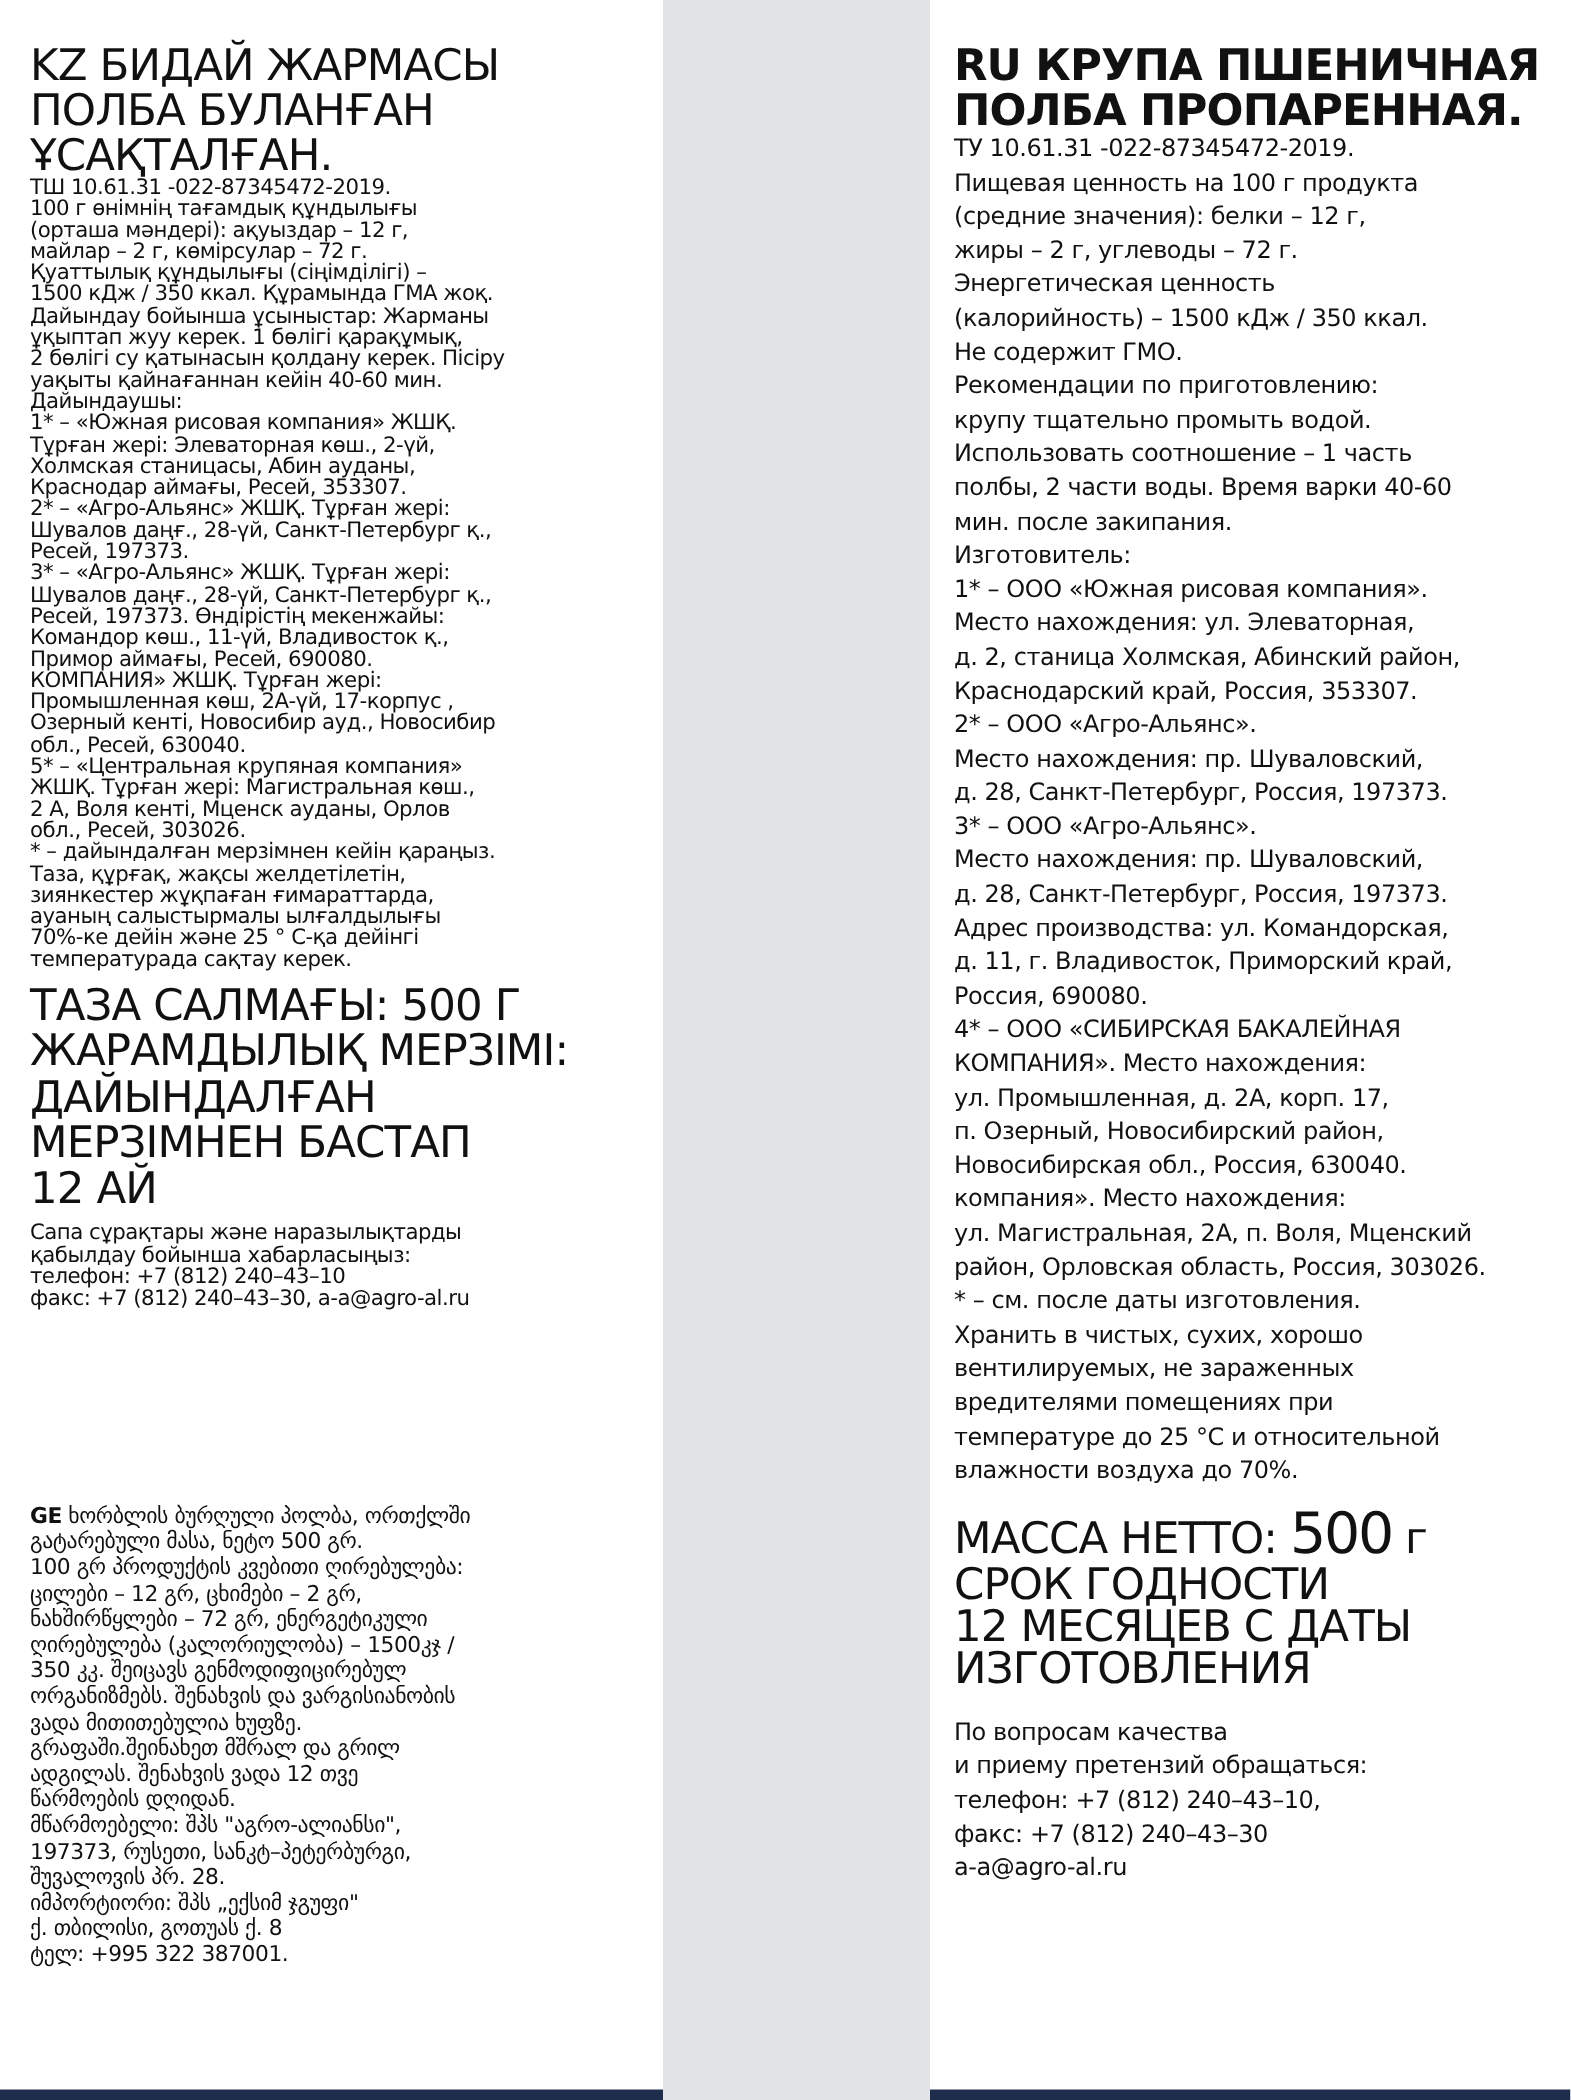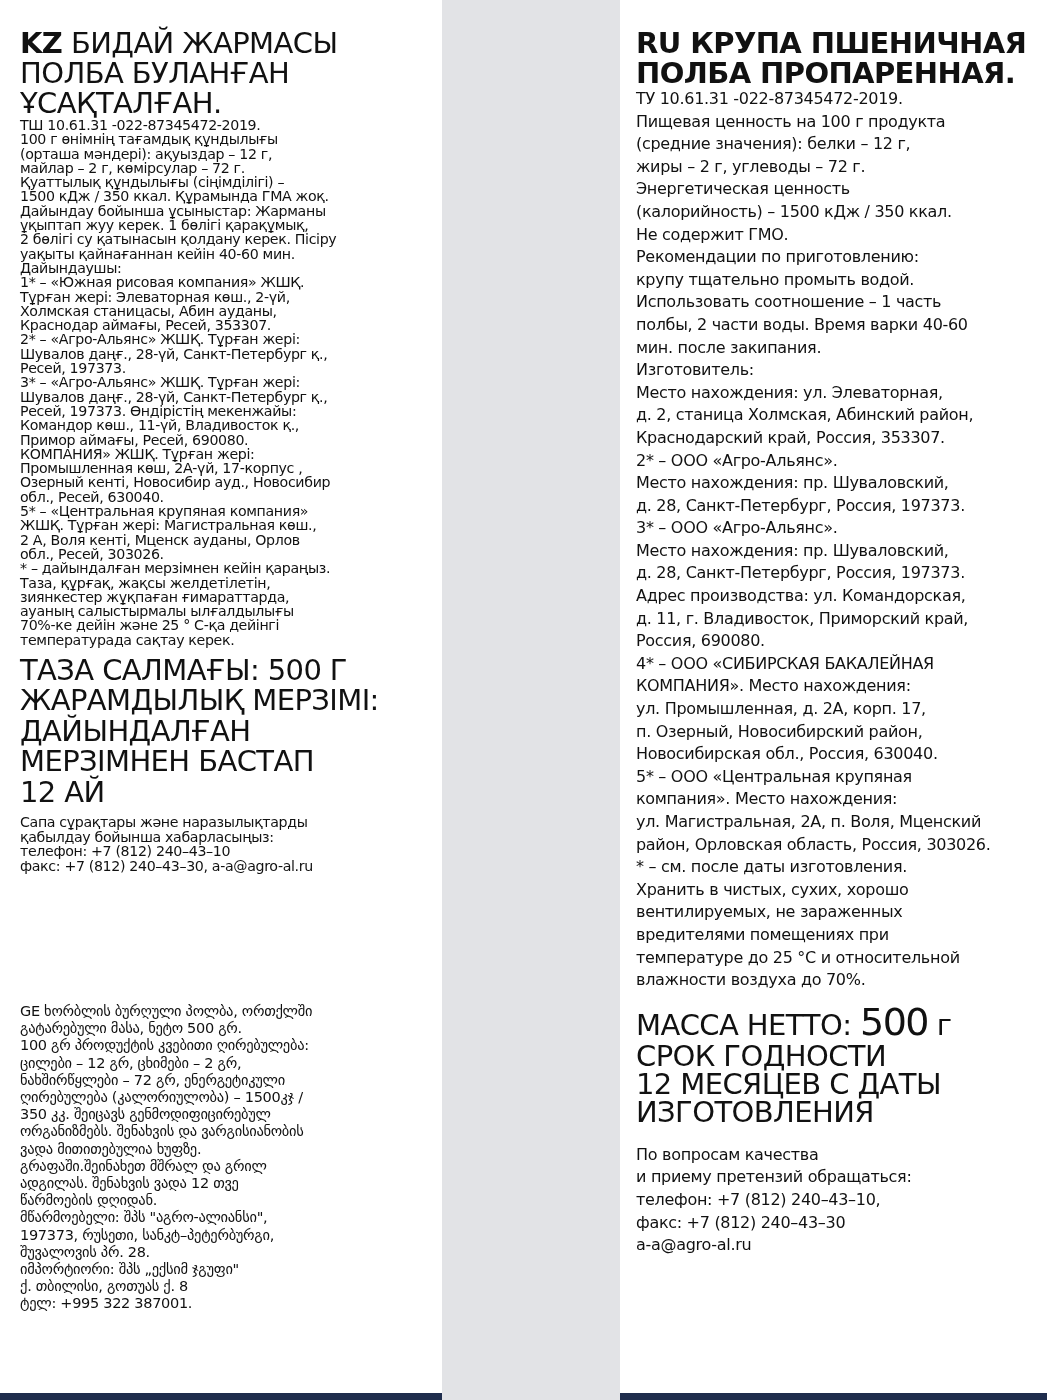--- a/index.html
+++ b/index.html
@@ -8,28 +8,28 @@
 
     .col-left { position: absolute; left: 0; top: 0; width: 442px; height: 1400px; background: #fff; }
     .strip-mid { position: absolute; left: 442px; top: 0; width: 178px; height: 1400px; background: #e2e3e6; }
     .col-right { position: absolute; left: 620px; top: 0; width: 427px; height: 1400px; background: #fff; }
     .band-left { position: absolute; left: 0; top: 1393px; width: 442px; height: 7px; background: #1f2d4d; }
     .band-right { position: absolute; left: 620px; top: 1393px; width: 427px; height: 7px; background: #1f2d4d; }
 
     
     .kz { position: absolute; left: 20px; top: 28px; width: 415px; }
     .kz .title { font-size: 29px; line-height: 30px; letter-spacing: -0.6px; font-weight: normal; }
-    .kz .title b { font-weight: bold; }
+    .kz .title b { font-weight: normal; }
     .kz .body { font-size: 14.2px; line-height: 14.3px; letter-spacing: -0.35px; margin-top: 0; }
     .kz .body p { margin: 0; }
     .kz .big { font-size: 29px; line-height: 30.5px; letter-spacing: -0.6px; margin-top: 8px; }
     .kz .contact { font-size: 14.2px; line-height: 14.5px; letter-spacing: -0.35px; margin-top: 8px; }
 
     .ge { position: absolute; left: 20px; top: 1003px; width: 415px; font-size: 14.5px; line-height: 17.2px; letter-spacing: -0.3px; }
-    .ge b { font-weight: normal; text-align: center; }
+    .ge b { font-weight: bold; text-align: center; }
 
     
     .ru { position: absolute; left: 636px; top: 28px; width: 405px; }
     .ru .title { font-size: 29px; line-height: 30px; letter-spacing: -0.6px; }
     .ru .title b { font-weight: bold; }
     .ru .body { font-size: 16px; line-height: 22.6px; letter-spacing: -0.3px; margin-top: 0px; }
     .ru .body p { margin: 0; }
     .ru .big { margin-top: 10px; font-size: 29px; line-height: 28px; letter-spacing: -0.6px; }
     .ru .big .huge { font-size: 38px; line-height: 40px; letter-spacing: -1.5px; }
     .ru .contact { margin-top: 18px; font-size: 16px; line-height: 22.6px; letter-spacing: -0.3px; }
@@ -129,38 +129,38 @@
       <p>жиры – 2 г, углеводы – 72 г.</p>
       <p>Энергетическая ценность</p>
       <p>(калорийность) – 1500 кДж / 350 ккал.</p>
       <p>Не содержит ГМО.</p>
       <p>Рекомендации по приготовлению:</p>
       <p>крупу тщательно промыть водой.</p>
       <p>Использовать соотношение – 1 часть</p>
       <p>полбы, 2 части воды. Время варки 40-60</p>
       <p>мин. после закипания.</p>
       <p>Изготовитель:</p>
+      <p>1* – ООО «Южная рисовая компания».</p>
       <p>Место нахождения: ул. Элеваторная,</p>
       <p>д. 2, станица Холмская, Абинский район,</p>
       <p>Краснодарский край, Россия, 353307.</p>
       <p>2* – ООО «Агро-Альянс».</p>
       <p>Место нахождения: пр. Шуваловский,</p>
       <p>д. 28, Санкт-Петербург, Россия, 197373.</p>
       <p>3* – ООО «Агро-Альянс».</p>
       <p>Место нахождения: пр. Шуваловский,</p>
       <p>д. 28, Санкт-Петербург, Россия, 197373.</p>
       <p>Адрес производства: ул. Командорская,</p>
       <p>д. 11, г. Владивосток, Приморский край,</p>
       <p>Россия, 690080.</p>
       <p>4* – ООО «СИБИРСКАЯ БАКАЛЕЙНАЯ</p>
       <p>КОМПАНИЯ». Место нахождения:</p>
       <p>ул. Промышленная, д. 2А, корп. 17,</p>
       <p>п. Озерный, Новосибирский район,</p>
       <p>Новосибирская обл., Россия, 630040.</p>
-      <p>5* – ООО «Центральная крупяная</p>
       <p>компания». Место нахождения:</p>
       <p>ул. Магистральная, 2А, п. Воля, Мценский</p>
       <p>район, Орловская область, Россия, 303026.</p>
       <p>* – см. после даты изготовления.</p>
       <p>Хранить в чистых, сухих, хорошо</p>
       <p>вентилируемых, не зараженных</p>
       <p>вредителями помещениях при</p>
       <p>температуре до 25 °С и относительной</p>
       <p>влажности воздуха до 70%.</p>
     </div>

